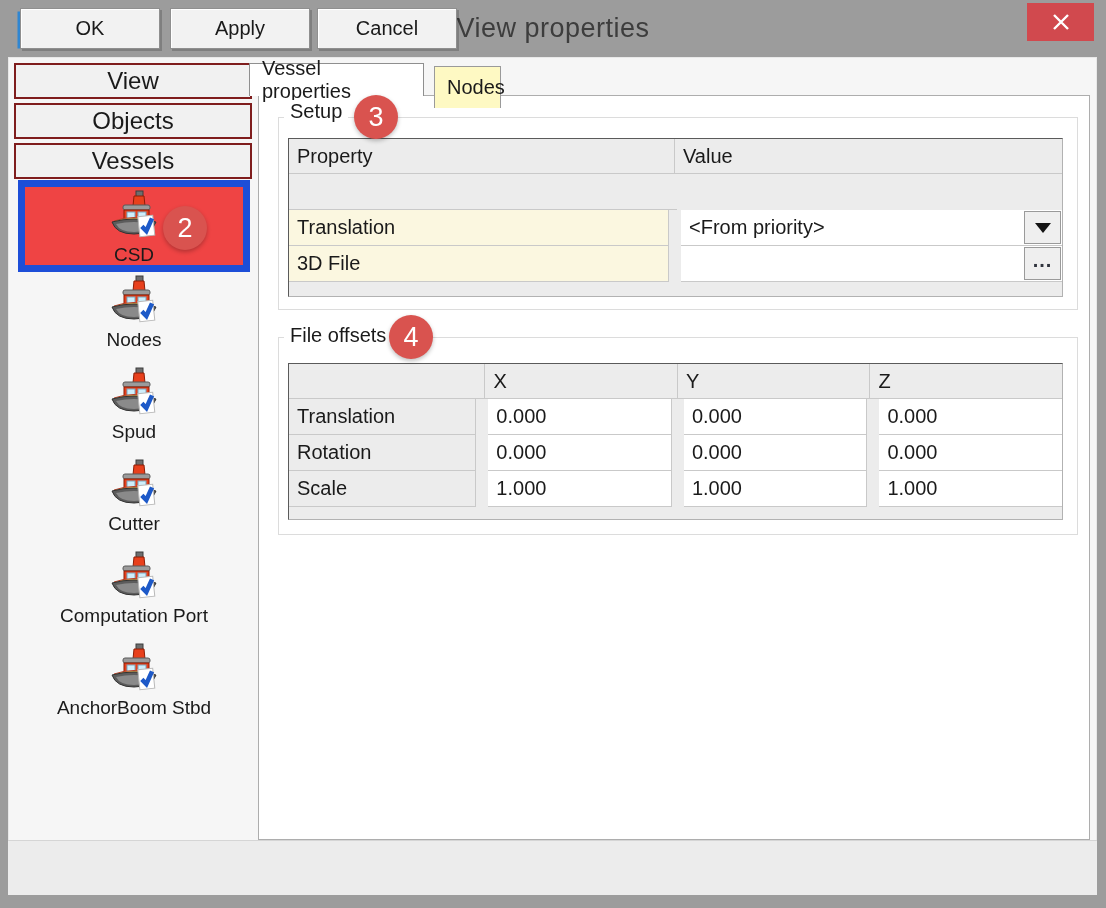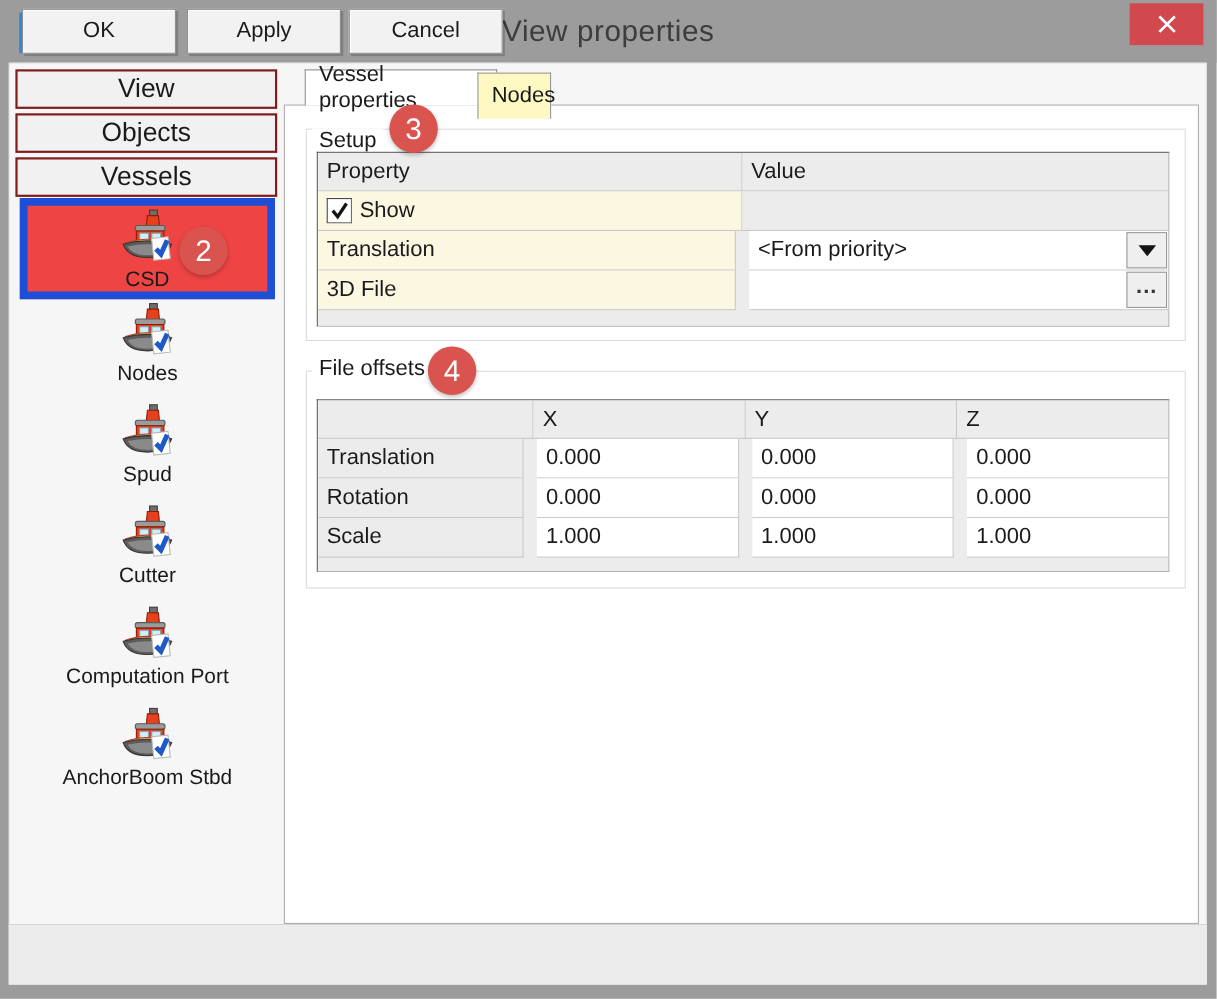--- a/index.html
+++ b/index.html
@@ -50,21 +50,21 @@
   
   .main-panel {
     position:absolute; left:258px; top:95px; width:832px; height:745px;
     background:#ffffff; border:1px solid #adadad; z-index:1;
   }
   .tab {
     position:absolute; z-index:2; display:flex; align-items:center;
     font-size:20px; padding:0 12px;
   }
   .tab.active {
-    left:277px; top:63px; width:175px; height:33px;
+    left:249px; top:63px; width:175px; height:33px;
     background:#ffffff; border:1px solid #8f8f8f; border-bottom:none;
   }
   .tab.inactive {
     left:434px; top:66px; width:67px; height:42px;
     background:#fef9c3; border:1px solid #9a9a9a; border-bottom:none;
   }
   
   .groupbox { position:absolute; border:1px solid #dcdcdc; z-index:2; }
   .group-label {
     position:absolute; background:#ffffff; padding:0 6px; font-size:20px; z-index:3;
@@ -265,36 +265,28 @@
   </div>
 <div class="tab inactive">
     <span>Nodes</span>
   </div>
 
 <div class="badge" style="left:163px; top:206px">2</div>
 <div class="badge" style="left:354px; top:95px">3</div>
 <div class="badge" style="left:389px; top:315px">4</div>
 
 <div class="groupbox" style="left:278px; top:117px; width:800px; height:193px"></div>
-<div class="group-label" style="left:284px; top:117px">Setup</div>
+<div class="group-label" style="left:284px; top:100px">Setup</div>
 
 <div class="tbl" style="left:288px; top:138px; width:775px">
   <div class="trow" style="height:35px">
     <div class="tcell head setup-prop">Property</div>
     <div class="tcell head setup-val">Value</div>
   </div>
   <div class="trow" style="height:36px">
-    <div class="tcell yellow setup-prop">
-      <span class="checkbox">
-        <svg width="17" height="17" viewBox="0 0 17 17">
-          <path d="M2.5 8.5 l4.5 5.5 l8 -12" fill="none" stroke="#141414" stroke-width="3"></path>
-        </svg>
-      </span>
-      <span>Show</span>
-    </div>
     <div class="tcell graycell setup-val"></div>
   </div>
   <div class="trow" style="height:36px">
     <div class="tcell yellow setup-prop">
         <span>Translation</span>
       </div>
     <div class="tcell whitecell setup-val">
       <span>&lt;From priority&gt;</span>
       <span class="cell-btn">
         <span class="tri-down"></span>

